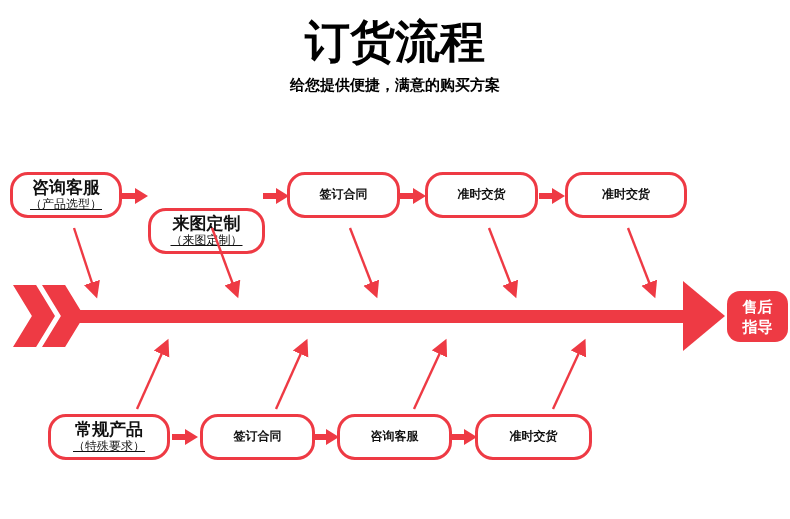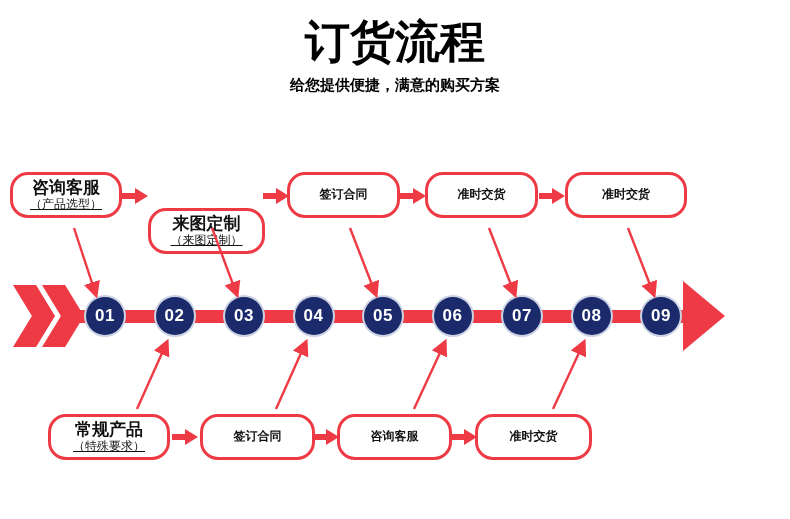--- a/index.html
+++ b/index.html
@@ -79,33 +79,26 @@
       </div>
       <span class="mini-arrow" style="left: 538.5px; top: 188px;"></span>
       <div class="bubble single" style="left: 565px; top: 172px; width: 122px;">
         <div class="label">准时交货</div>
       </div>
     </div>
 
   <span class="chevron" style="left:13px;top:285px;"></span>
   <span class="chevron" style="left:42px;top:285px;"></span>
   <div class="tl-bar" style="left:72px;top:310px;width:614px;height:13px;"></div>
-  <div class="tl-circles" id="tl-circles" style="left:86px;top:297px;width:594px;">
-      <div class="tl-circle">01</div>
-      <div class="tl-circle">02</div>
-      <div class="tl-circle">03</div>
-      <div class="tl-circle">04</div>
-      <div class="tl-circle">05</div>
-      <div class="tl-circle">06</div>
-      <div class="tl-circle">07</div>
-      <div class="tl-circle">08</div>
-      <div class="tl-circle">09</div>
-    </div>
   <span class="big-arrow" style="left:683px;top:281px;"></span>
 
+  <div class="after-badge" style="left:727px;top:291px;width:61px;height:51px;">
+    <span>售后</span>
+    <span>指导</span>
+  </div>
 
   <div id="bottom-row">
       <div class="bubble" style="left: 48px; top: 414px; width: 122px;">
         <div class="label">常规产品</div>
         <div class="sublabel">（特殊要求）</div>
       </div>
       <span class="mini-arrow" style="left: 172px; top: 429px;"></span>
       <div class="bubble single" style="left: 200px; top: 414px; width: 115px;">
         <div class="label">签订合同</div>
       </div>

